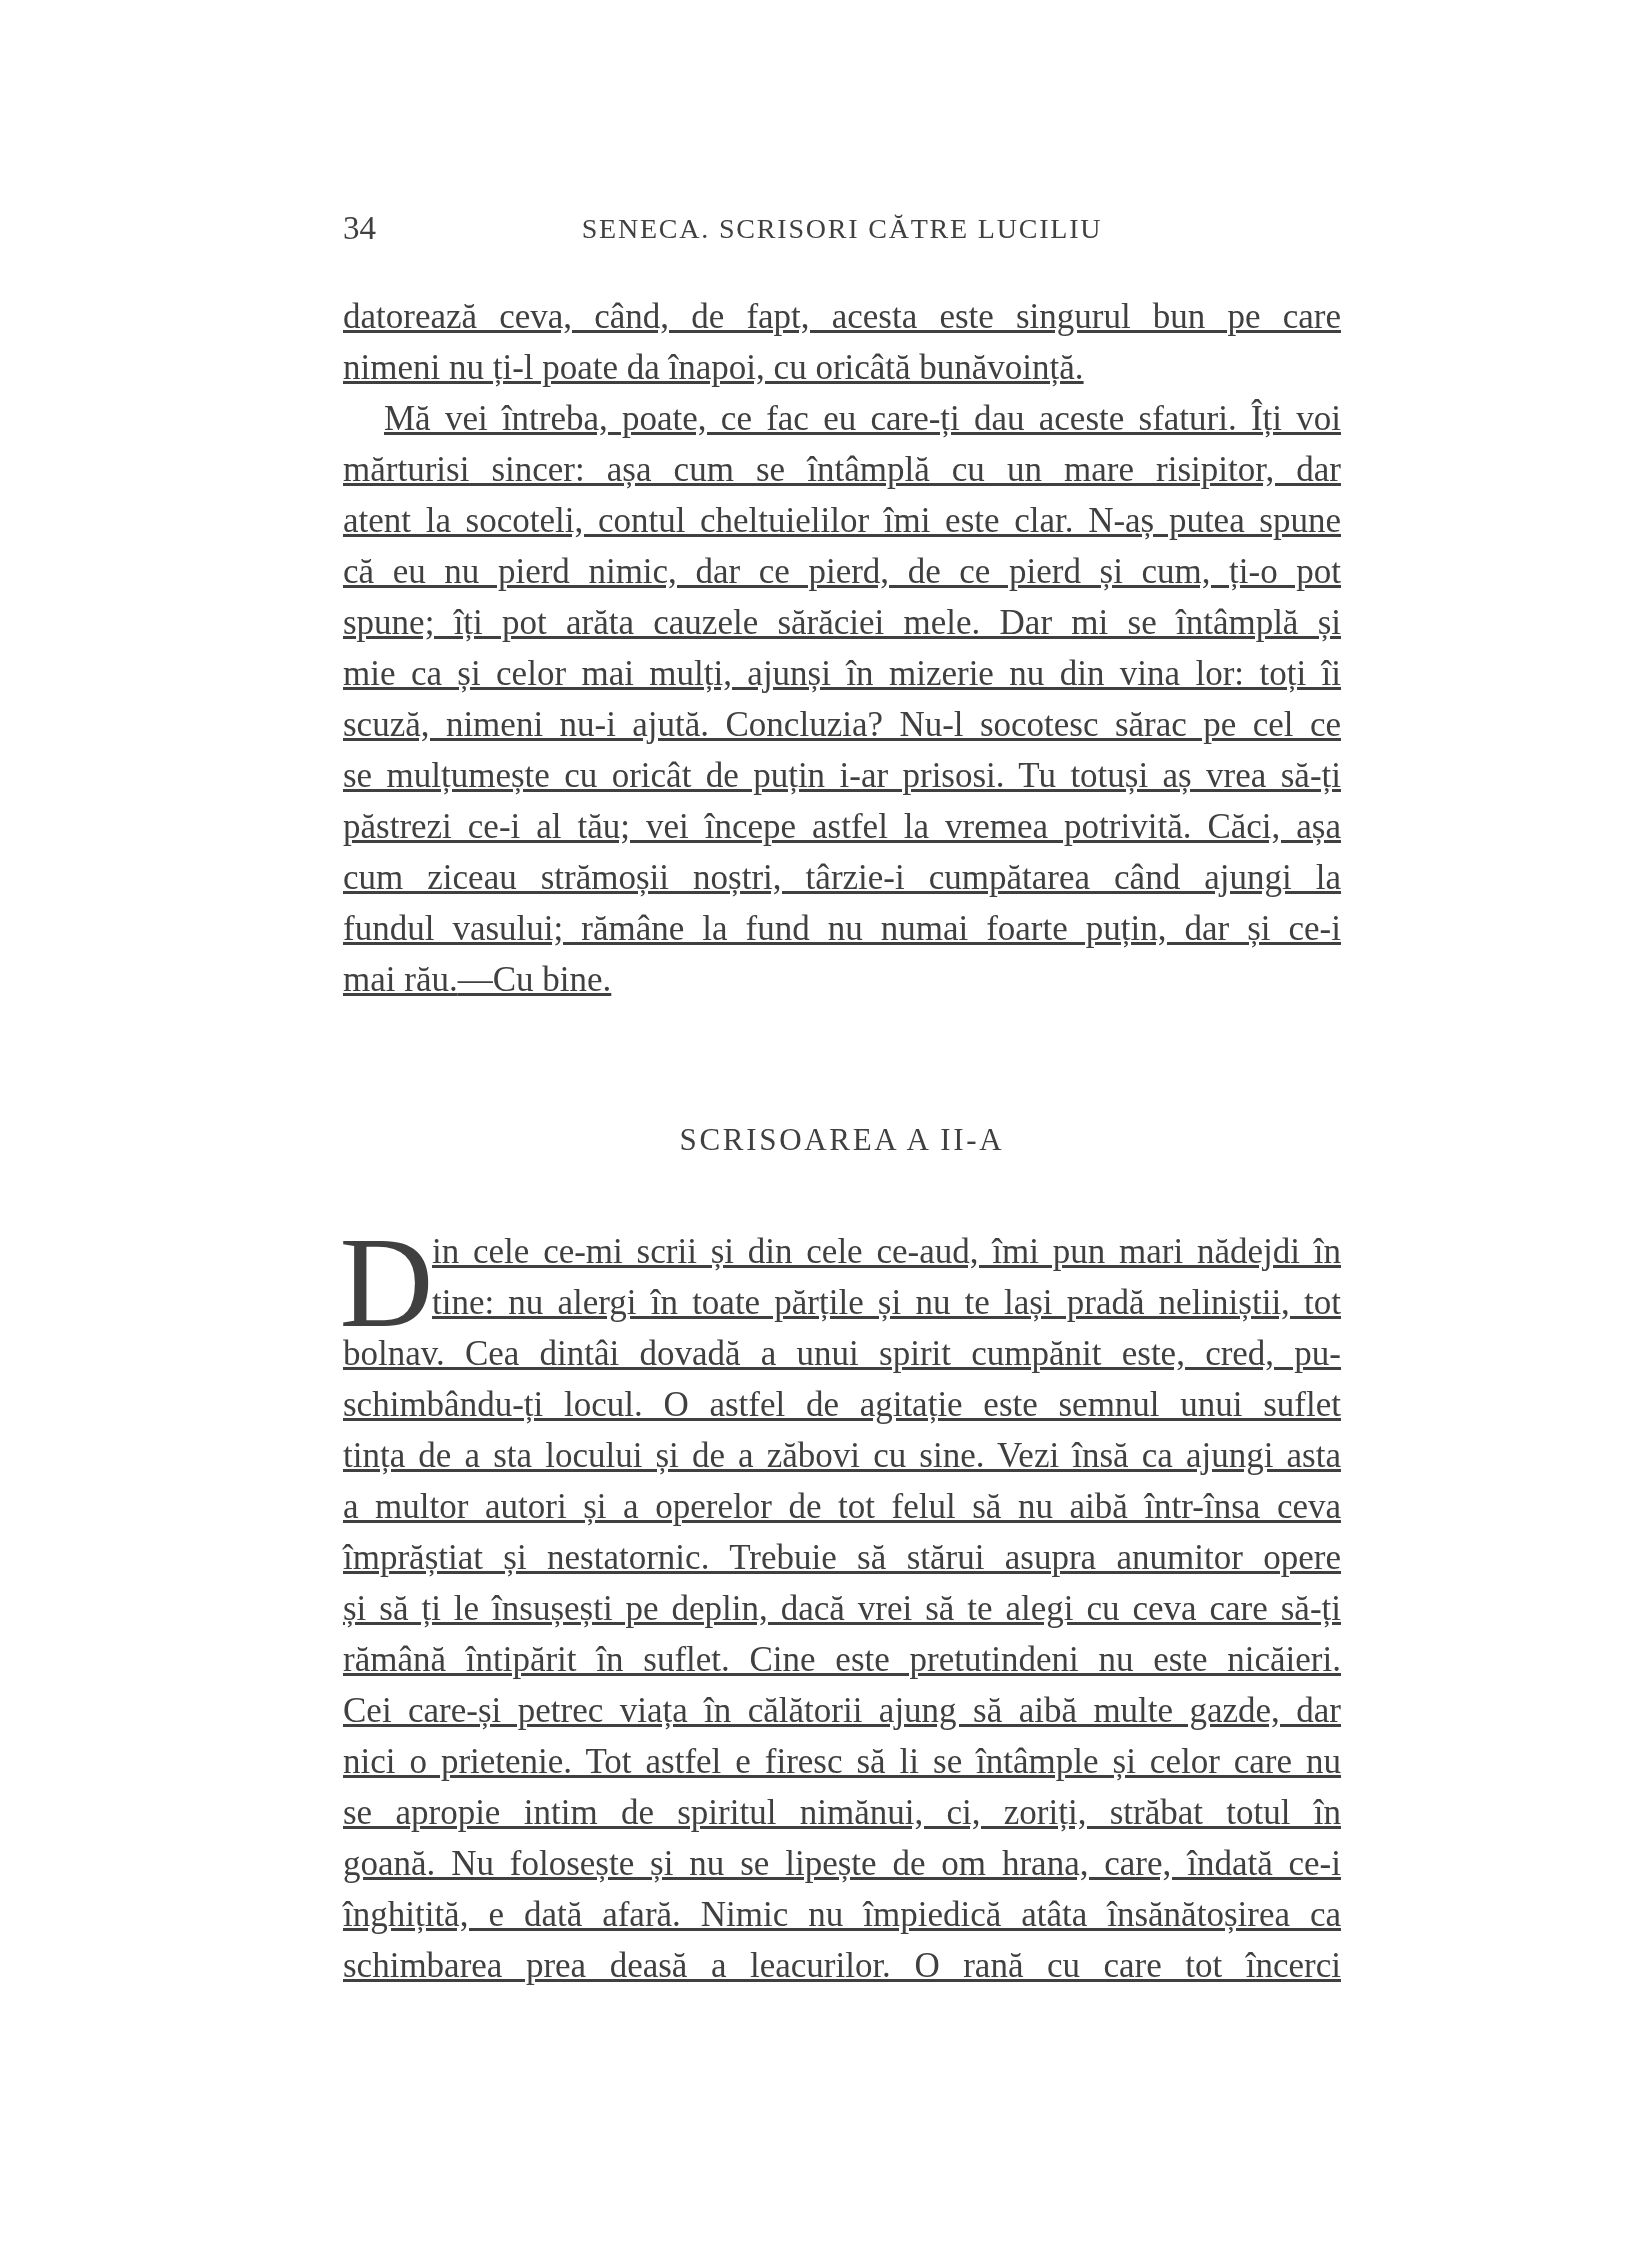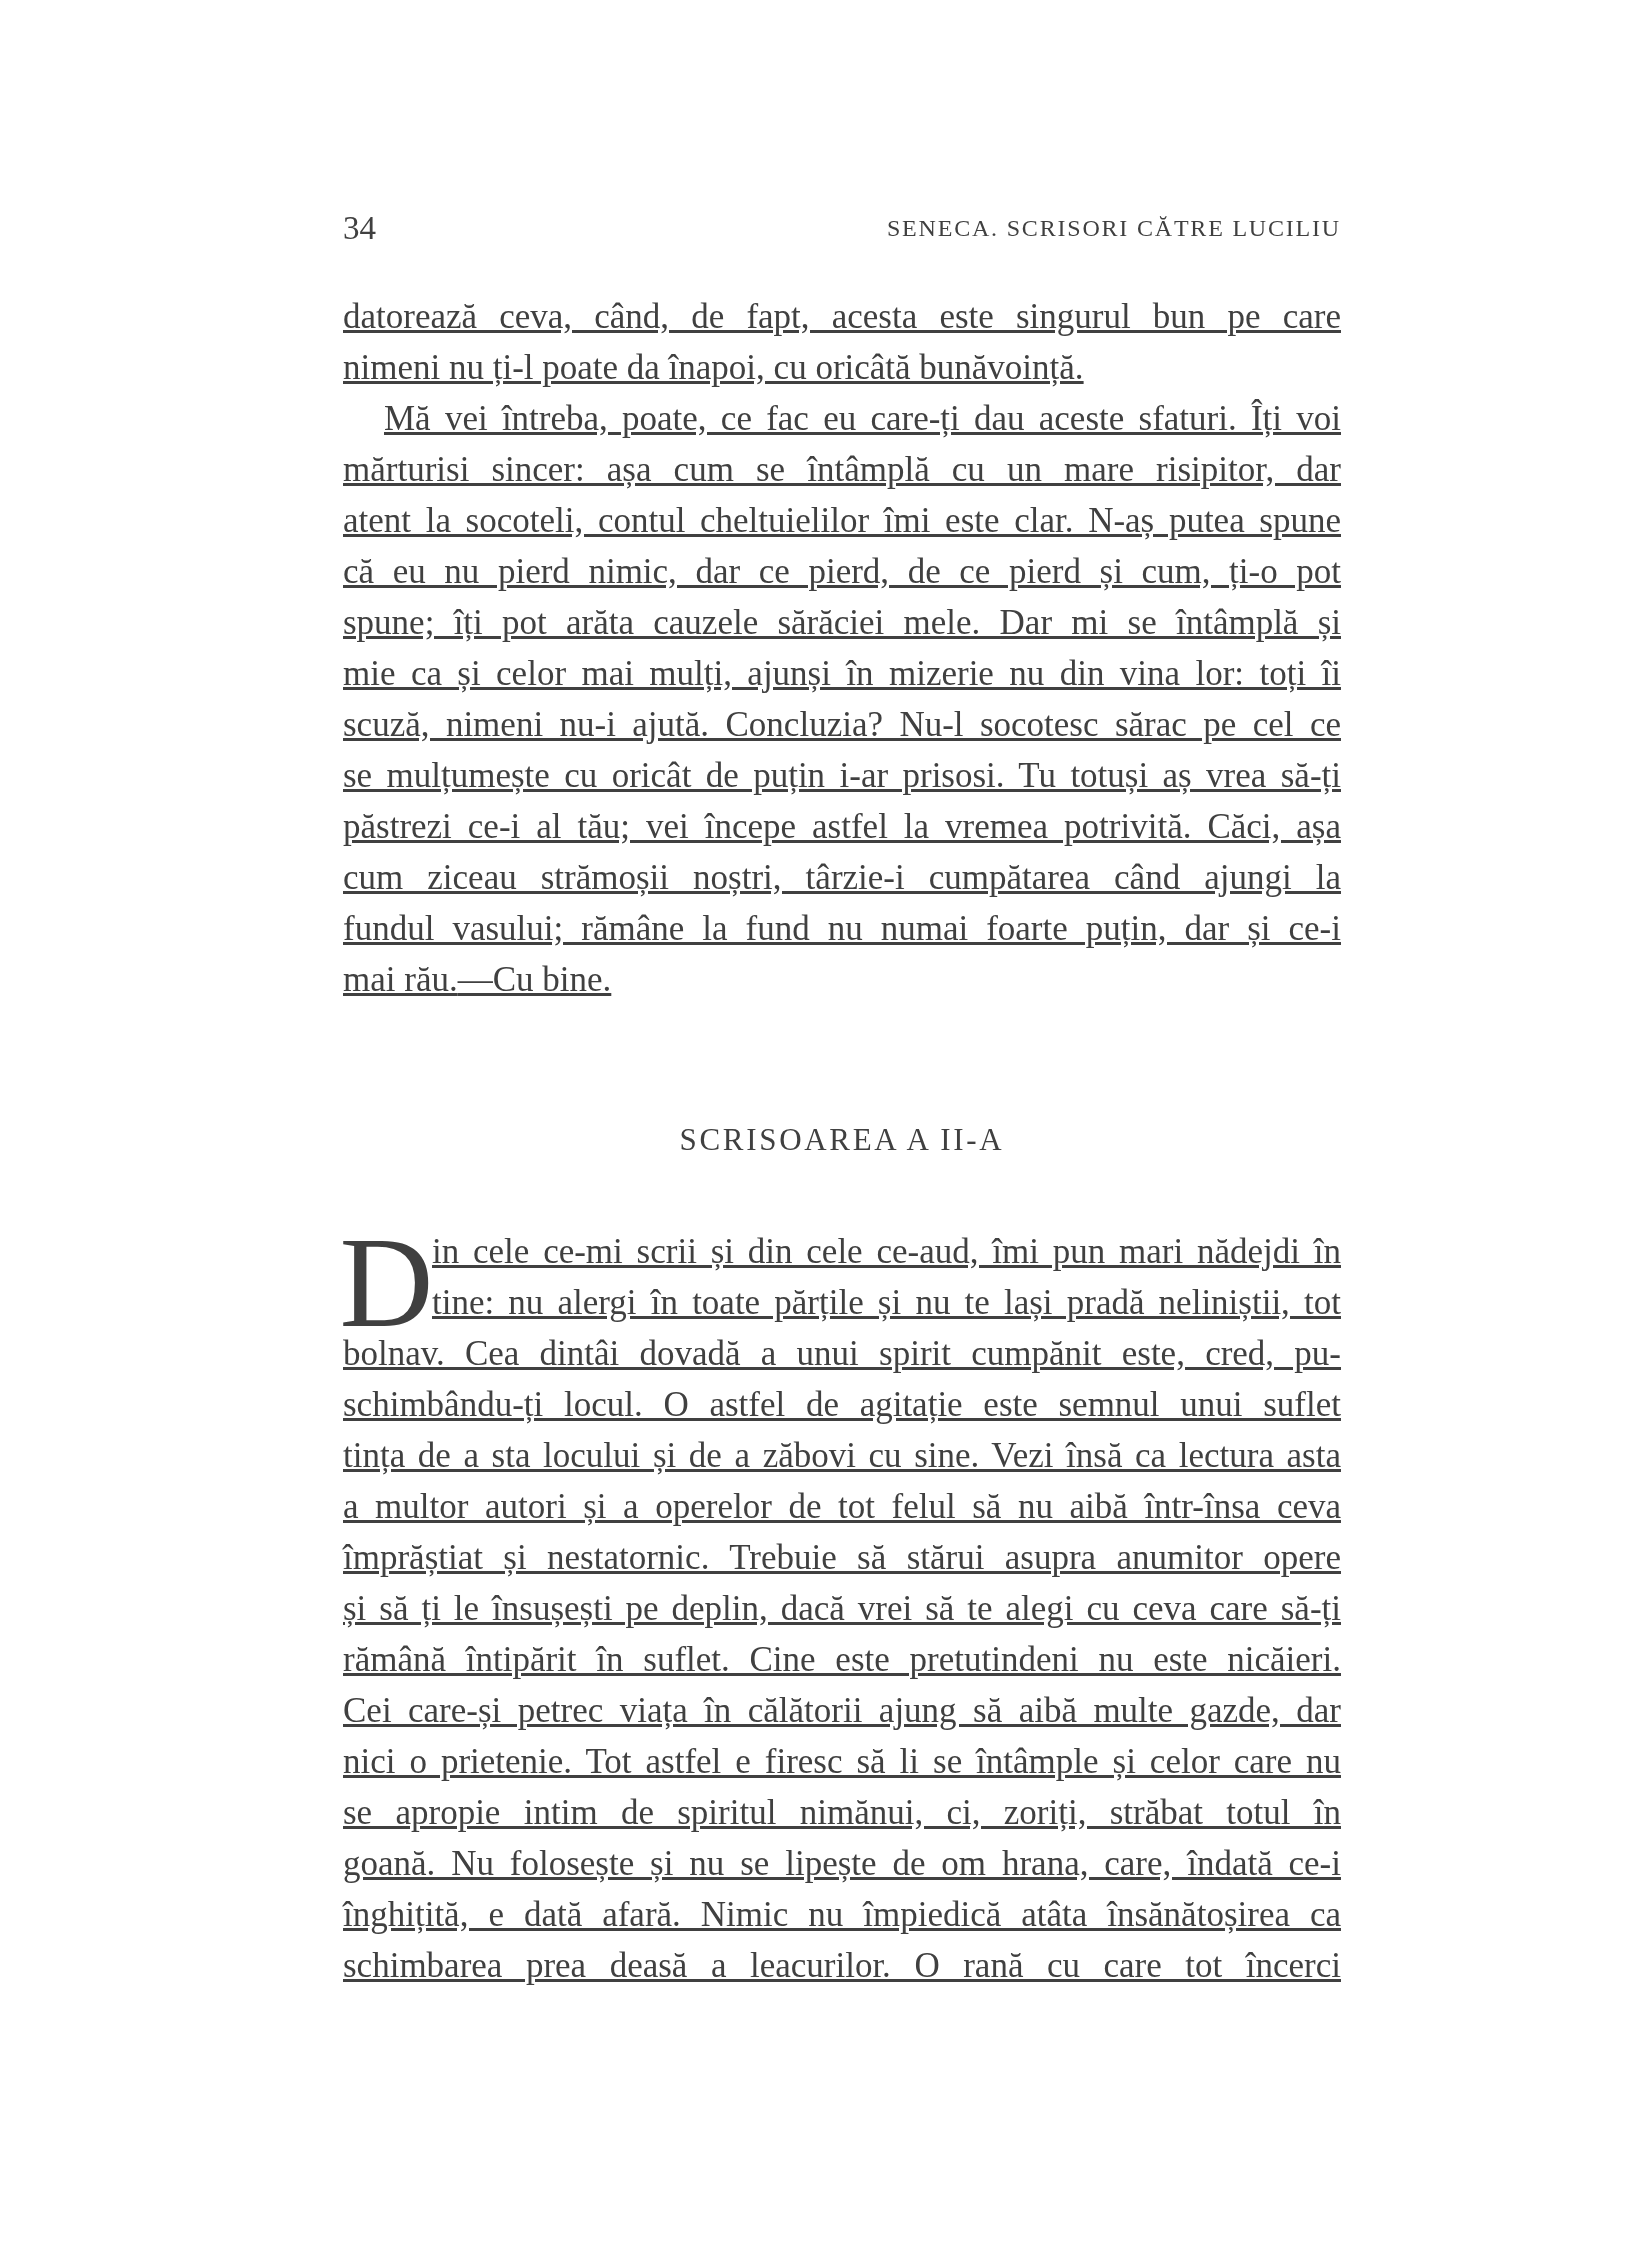--- a/index.html
+++ b/index.html
@@ -8,22 +8,22 @@
       position: absolute; left: 0; top: 8px; width: 1632px; height: 2263px; background: #fff;
       color: #404040; font-family: "Liberation Serif", "DejaVu Serif", serif;
     }
     .running-head {
       position: absolute; left: 343px; top: 198px; width: 998px; height: 45px;
     }
     .page-number {
       position: absolute; left: 0; top: 0; font-size: 33px; line-height: 45px;
     }
     .running-title {
-      position: absolute; left: 0; right: 0; top: 0; text-align: right;
-      font-size: 24px; letter-spacing: 1.8px; line-height: 45px;
+      position: absolute; left: 0; right: 0; top: 0; text-align: center;
+      font-size: 28px; letter-spacing: 1.8px; line-height: 45px;
     }
     .block {
       position: absolute; left: 343px; width: 998px;
       font-size: 35px; line-height: 51px; text-align: justify;
     }
     .line { display: block; height: 51px; white-space: nowrap; text-align-last: justify; text-align: justify; text-decoration: underline; }
     .line.last { text-align-last: left; }
     .line.indent { padding-left: 41px; }
     .closing-line { display: flex; }
     .cont { top: 283px; }
@@ -73,21 +73,21 @@
   </div>
 
   <div class="heading">SCRISOAREA A II-A</div>
 
   <div class="block letter2">
     <span class="dropcap">D</span>
     <span class="line dc">in cele ce-mi scrii și din cele ce-aud, îmi pun mari nădejdi în</span>
     <span class="line dc">tine: nu alergi în toate părțile și nu te lași pradă neliniștii, tot</span>
     <span class="line">bolnav. Cea dintâi dovadă a unui spirit cumpănit este, cred, pu-</span>
     <span class="line">schimbându-ți locul. O astfel de agitație este semnul unui suflet</span>
-    <span class="line">tința de a sta locului și de a zăbovi cu sine. Vezi însă ca lectura asta</span>
+    <span class="line">tința de a sta locului și de a zăbovi cu sine. Vezi însă ca ajungi asta</span>
     <span class="line">a multor autori și a operelor de tot felul să nu aibă într-însa ceva</span>
     <span class="line">împrăștiat și nestatornic. Trebuie să stărui asupra anumitor opere</span>
     <span class="line">și să ți le însușești pe deplin, dacă vrei să te alegi cu ceva care să-ți</span>
     <span class="line">rămână întipărit în suflet. Cine este pretutindeni nu este nicăieri.</span>
     <span class="line">Cei care-și petrec viața în călătorii ajung să aibă multe gazde, dar</span>
     <span class="line">nici o prietenie. Tot astfel e firesc să li se întâmple și celor care nu</span>
     <span class="line">se apropie intim de spiritul nimănui, ci, zoriți, străbat totul în</span>
     <span class="line">goană. Nu folosește și nu se lipește de om hrana, care, îndată ce-i</span>
     <span class="line">înghițită, e dată afară. Nimic nu împiedică atâta însănătoșirea ca</span>
     <span class="line">schimbarea prea deasă a leacurilor. O rană cu care tot încerci</span>

